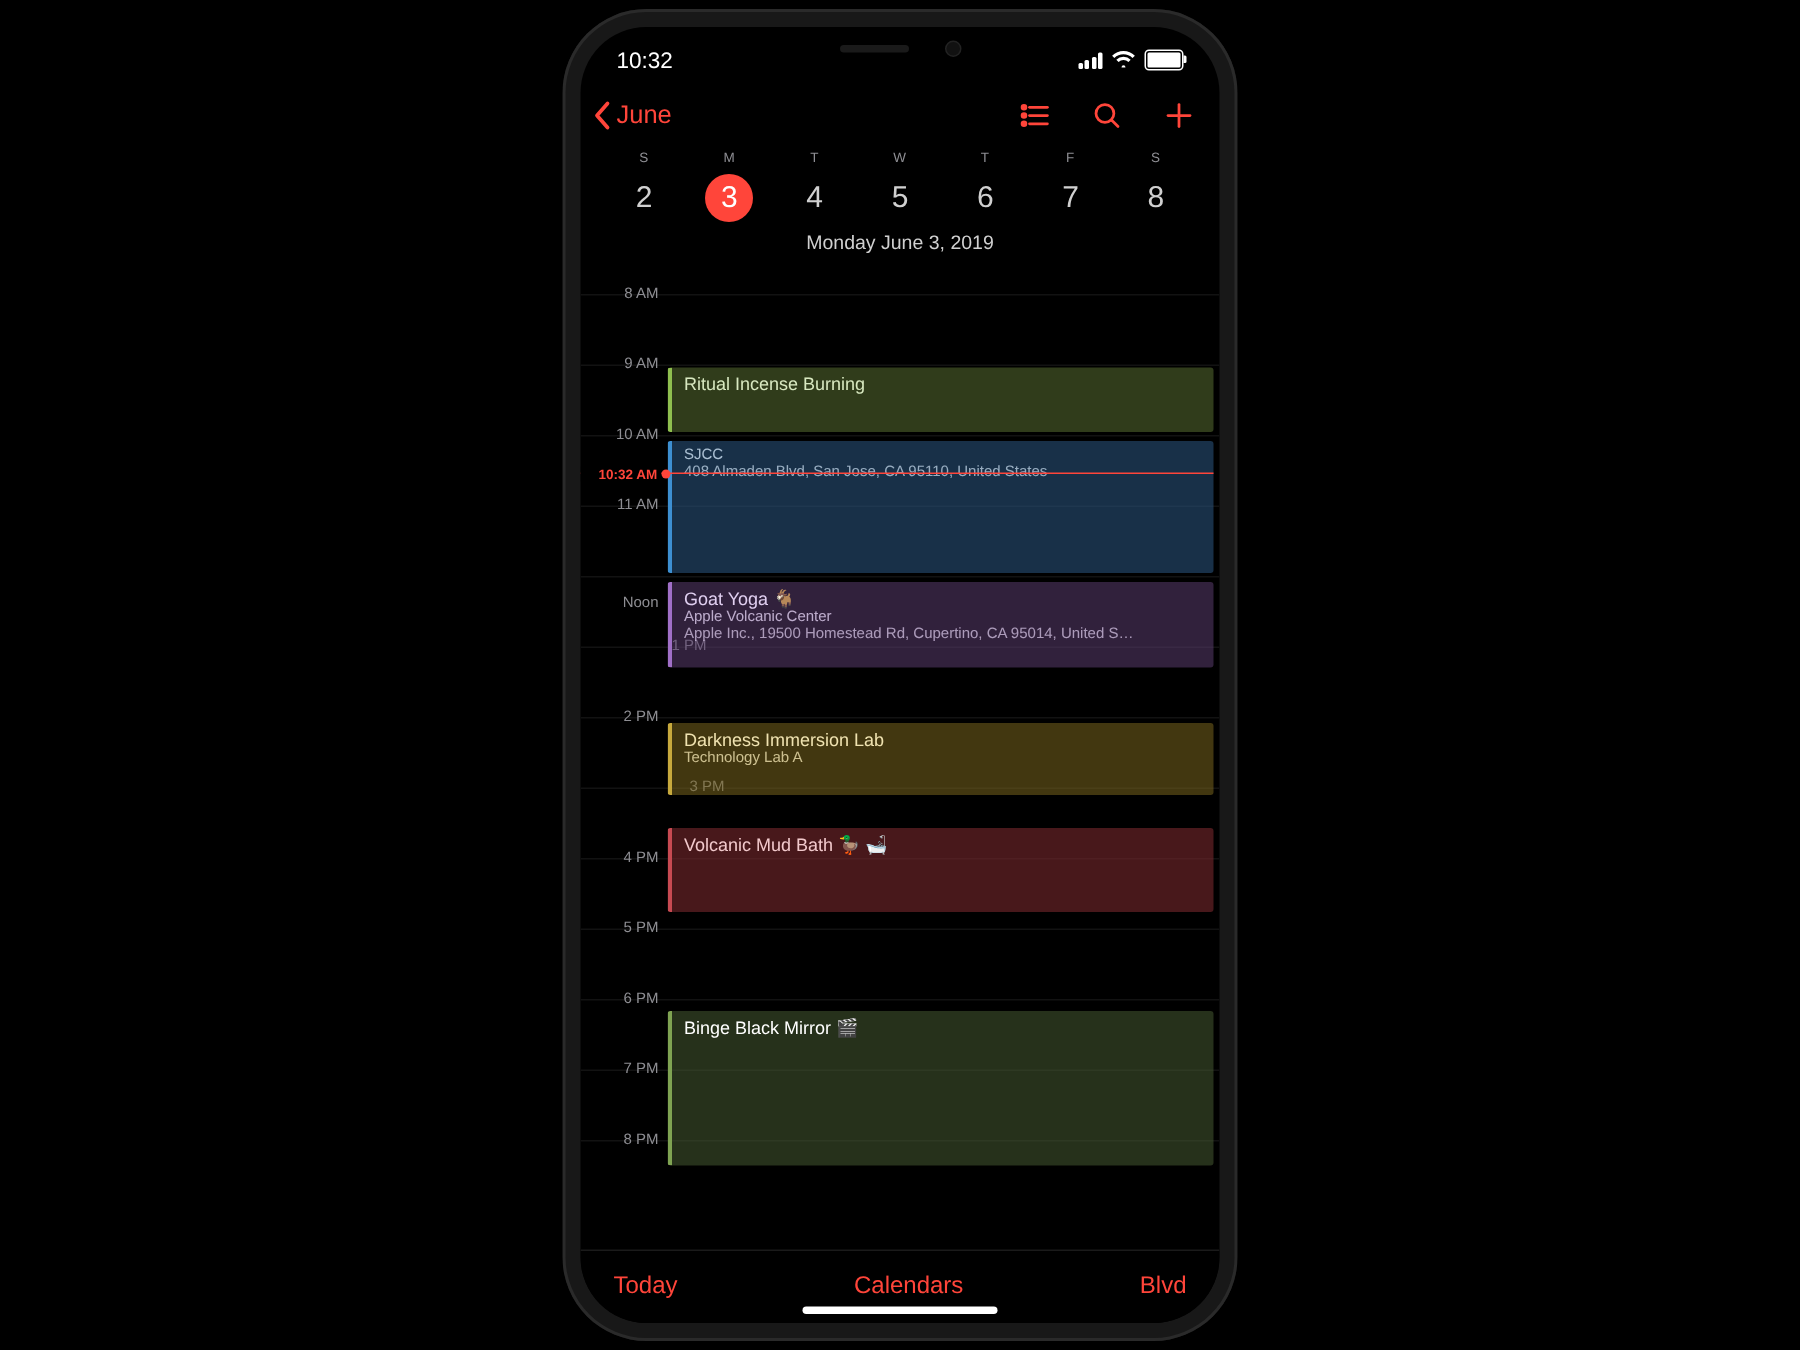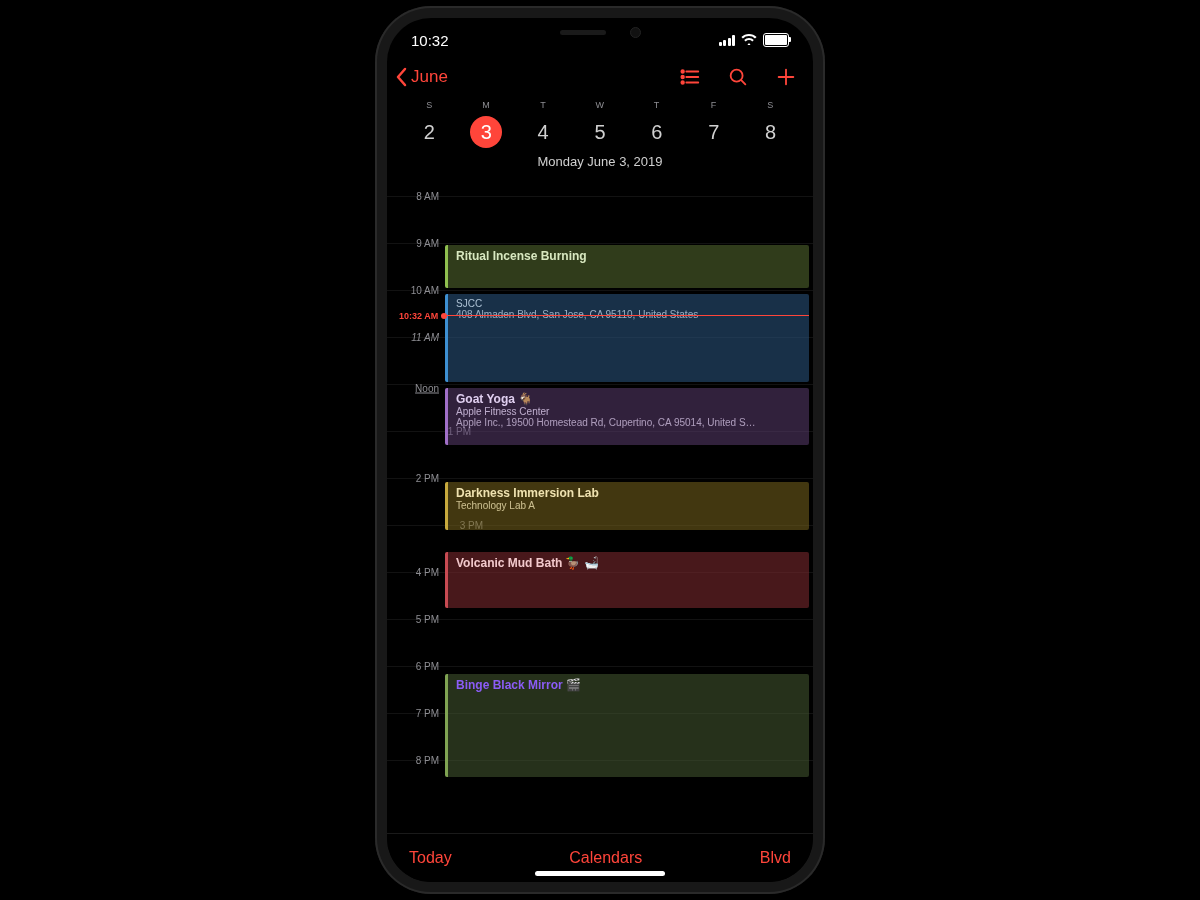--- a/index.html
+++ b/index.html
@@ -30,21 +30,21 @@
   .daylet{font-size:9px;color:#8e8e93;font-weight:500;letter-spacing:.5px;}
   .daynum{font-size:20px;color:#d0d0d0;margin-top:6px;height:32px;line-height:32px;}
   .daycol.sel .daynum{background:#ff453a;color:#fff;border-radius:50%;width:32px;margin-left:auto;margin-right:auto;}
   .fulldate{text-align:center;font-size:13px;color:#d0d0d0;margin:6px 0 8px;}
   .dayview{flex:1;position:relative;overflow:hidden;}
   .timeline{position:absolute;inset:0;}
   .hourrow{position:absolute;left:0;right:0;border-top:1px solid rgba(255,255,255,.07);}
   .hourlabel{position:absolute;left:0;width:52px;text-align:right;font-size:10px;color:#8e8e93;transform:translateY(-50%);padding-right:6px;}
   .events{position:absolute;left:58px;right:4px;top:0;bottom:0;}
   .ev{position:absolute;left:0;right:0;border-left:3px solid;border-radius:2px;padding:4px 6px 4px 8px;box-sizing:border-box;overflow:hidden;}
-  .ev-title{font-size:12px;font-weight:700;white-space:nowrap;overflow:hidden;text-overflow:ellipsis;}
+  .ev-title{font-size:12px;font-weight:400;white-space:nowrap;overflow:hidden;text-overflow:ellipsis;}
   .ev-sub{font-size:10px;opacity:.8;white-space:nowrap;overflow:hidden;text-overflow:ellipsis;}
   .ev-sub2{font-size:10px;opacity:.7;white-space:nowrap;overflow:hidden;text-overflow:ellipsis;}
   .nowline{position:absolute;left:0;right:4px;height:0;border-top:1.5px solid #ff453a;z-index:5;}
   .nowline .nowlbl{position:absolute;left:0;transform:translateY(-50%);font-size:9px;font-weight:700;color:#ff453a;background:#000;padding:0 3px 0 12px;}
   .nowline .dot{position:absolute;left:54px;top:-3px;width:6px;height:6px;border-radius:50%;background:#ff453a;}
   .toolbar{height:48px;border-top:1px solid rgba(255,255,255,.1);display:flex;align-items:center;justify-content:space-between;padding:0 22px;background:#000;}
   .toolbar span{color:#ff453a;font-size:16px;}
   .homebar{position:absolute;bottom:6px;left:50%;transform:translateX(-50%);width:130px;height:5px;background:#fff;border-radius:3px;z-index:60;}
 </style>
 </head>
@@ -145,23 +145,23 @@
 
         <div class="dayview">
           <div class="timeline" id="timeline">
               <div class="hourrow" style="top: 18.8px;"></div>
               <div class="hourlabel" style="top: 18.8px;">8 AM</div>
               <div class="hourrow" style="top: 65.8px;"></div>
               <div class="hourlabel" style="top: 65.8px;">9 AM</div>
               <div class="hourrow" style="top: 112.8px;"></div>
               <div class="hourlabel" style="top: 112.8px;">10 AM</div>
               <div class="hourrow" style="top: 159.8px;"></div>
-              <div class="hourlabel" style="top: 159.8px; font-style: italic;">11 AM</div>
+              <div class="hourlabel" style="top: 159.8px;">11 AM</div>
               <div class="hourrow" style="top: 206.8px;"></div>
-              <div class="hourlabel" style="top: 211px; text-decoration: underline;">Noon</div>
+              <div class="hourlabel" style="top: 225px;">Noon</div>
               <div class="hourrow" style="top: 253.8px;"></div>
               <div class="hourlabel" style="top: 253.8px; margin-left: 32px;">1 PM</div>
               <div class="hourrow" style="top: 300.8px;"></div>
               <div class="hourlabel" style="top: 300.8px;">2 PM</div>
               <div class="hourrow" style="top: 347.8px;"></div>
               <div class="hourlabel" style="top: 347.8px; padding-left: 44px;">3 PM</div>
               <div class="hourrow" style="top: 394.8px;"></div>
               <div class="hourlabel" style="top: 394.8px;">4 PM</div>
               <div class="hourrow" style="top: 441.8px;"></div>
               <div class="hourlabel" style="top: 441.8px;">5 PM</div>
@@ -175,31 +175,31 @@
           <div class="events" id="events">
               <div class="ev" style="top: 68.15px; height: 42.65px; background: rgba(88, 110, 50, 0.55); border-left-color: rgb(143, 191, 79); color: rgb(216, 232, 192);">
                 <div class="ev-title">Ritual Incense Burning</div>
               </div>
               <div class="ev" style="top: 116.56px; height: 88.24px; background: rgba(40, 80, 120, 0.6); border-left-color: rgb(61, 143, 209); color: rgb(207, 227, 245);">
                 <div class="ev-sub">SJCC</div>
                 <div class="ev-sub2">408 Almaden Blvd, San Jose, CA 95110, United States</div>
               </div>
               <div class="ev" style="top: 210.56px; height: 57.69px; background: rgba(90, 60, 110, 0.55); border-left-color: rgb(160, 111, 199); color: rgb(224, 207, 240);">
                 <div class="ev-title">Goat Yoga 🐐</div>
-                <div class="ev-sub">Apple Fitness Center</div>
+                <div class="ev-sub">Apple Volcanic Center</div>
                 <div class="ev-sub2">Apple Inc., 19500 Homestead Rd, Cupertino, CA 95014, United S…</div>
               </div>
               <div class="ev" style="top: 304.56px; height: 48.29px; background: rgba(120, 100, 30, 0.55); border-left-color: rgb(199, 169, 61); color: rgb(239, 226, 176);">
                 <div class="ev-title">Darkness Immersion Lab</div>
                 <div class="ev-sub">Technology Lab A</div>
               </div>
               <div class="ev" style="top: 375.06px; height: 56px; background: rgba(120, 40, 45, 0.6); border-left-color: rgb(199, 74, 82); color: rgb(242, 201, 204);">
                 <div class="ev-title">Volcanic Mud Bath 🦆 🛁</div>
               </div>
-              <div class="ev" style="top: 496.79px; height: 102.81px; background: rgba(70, 90, 50, 0.55); border-left-color: rgb(127, 163, 82); color: #8b5cf6;">
+              <div class="ev" style="top: 496.79px; height: 102.81px; background: rgba(70, 90, 50, 0.55); border-left-color: rgb(127, 163, 82); color: #ffffff;">
                 <div class="ev-title">Binge Black Mirror 🎬</div>
               </div>
             </div>
           <div class="nowline" id="nowline" style="top: 137.851px;">
             <span class="nowlbl">10:32 AM</span>
             <span class="dot"></span>
           </div>
         </div>
 
         <div class="toolbar">

